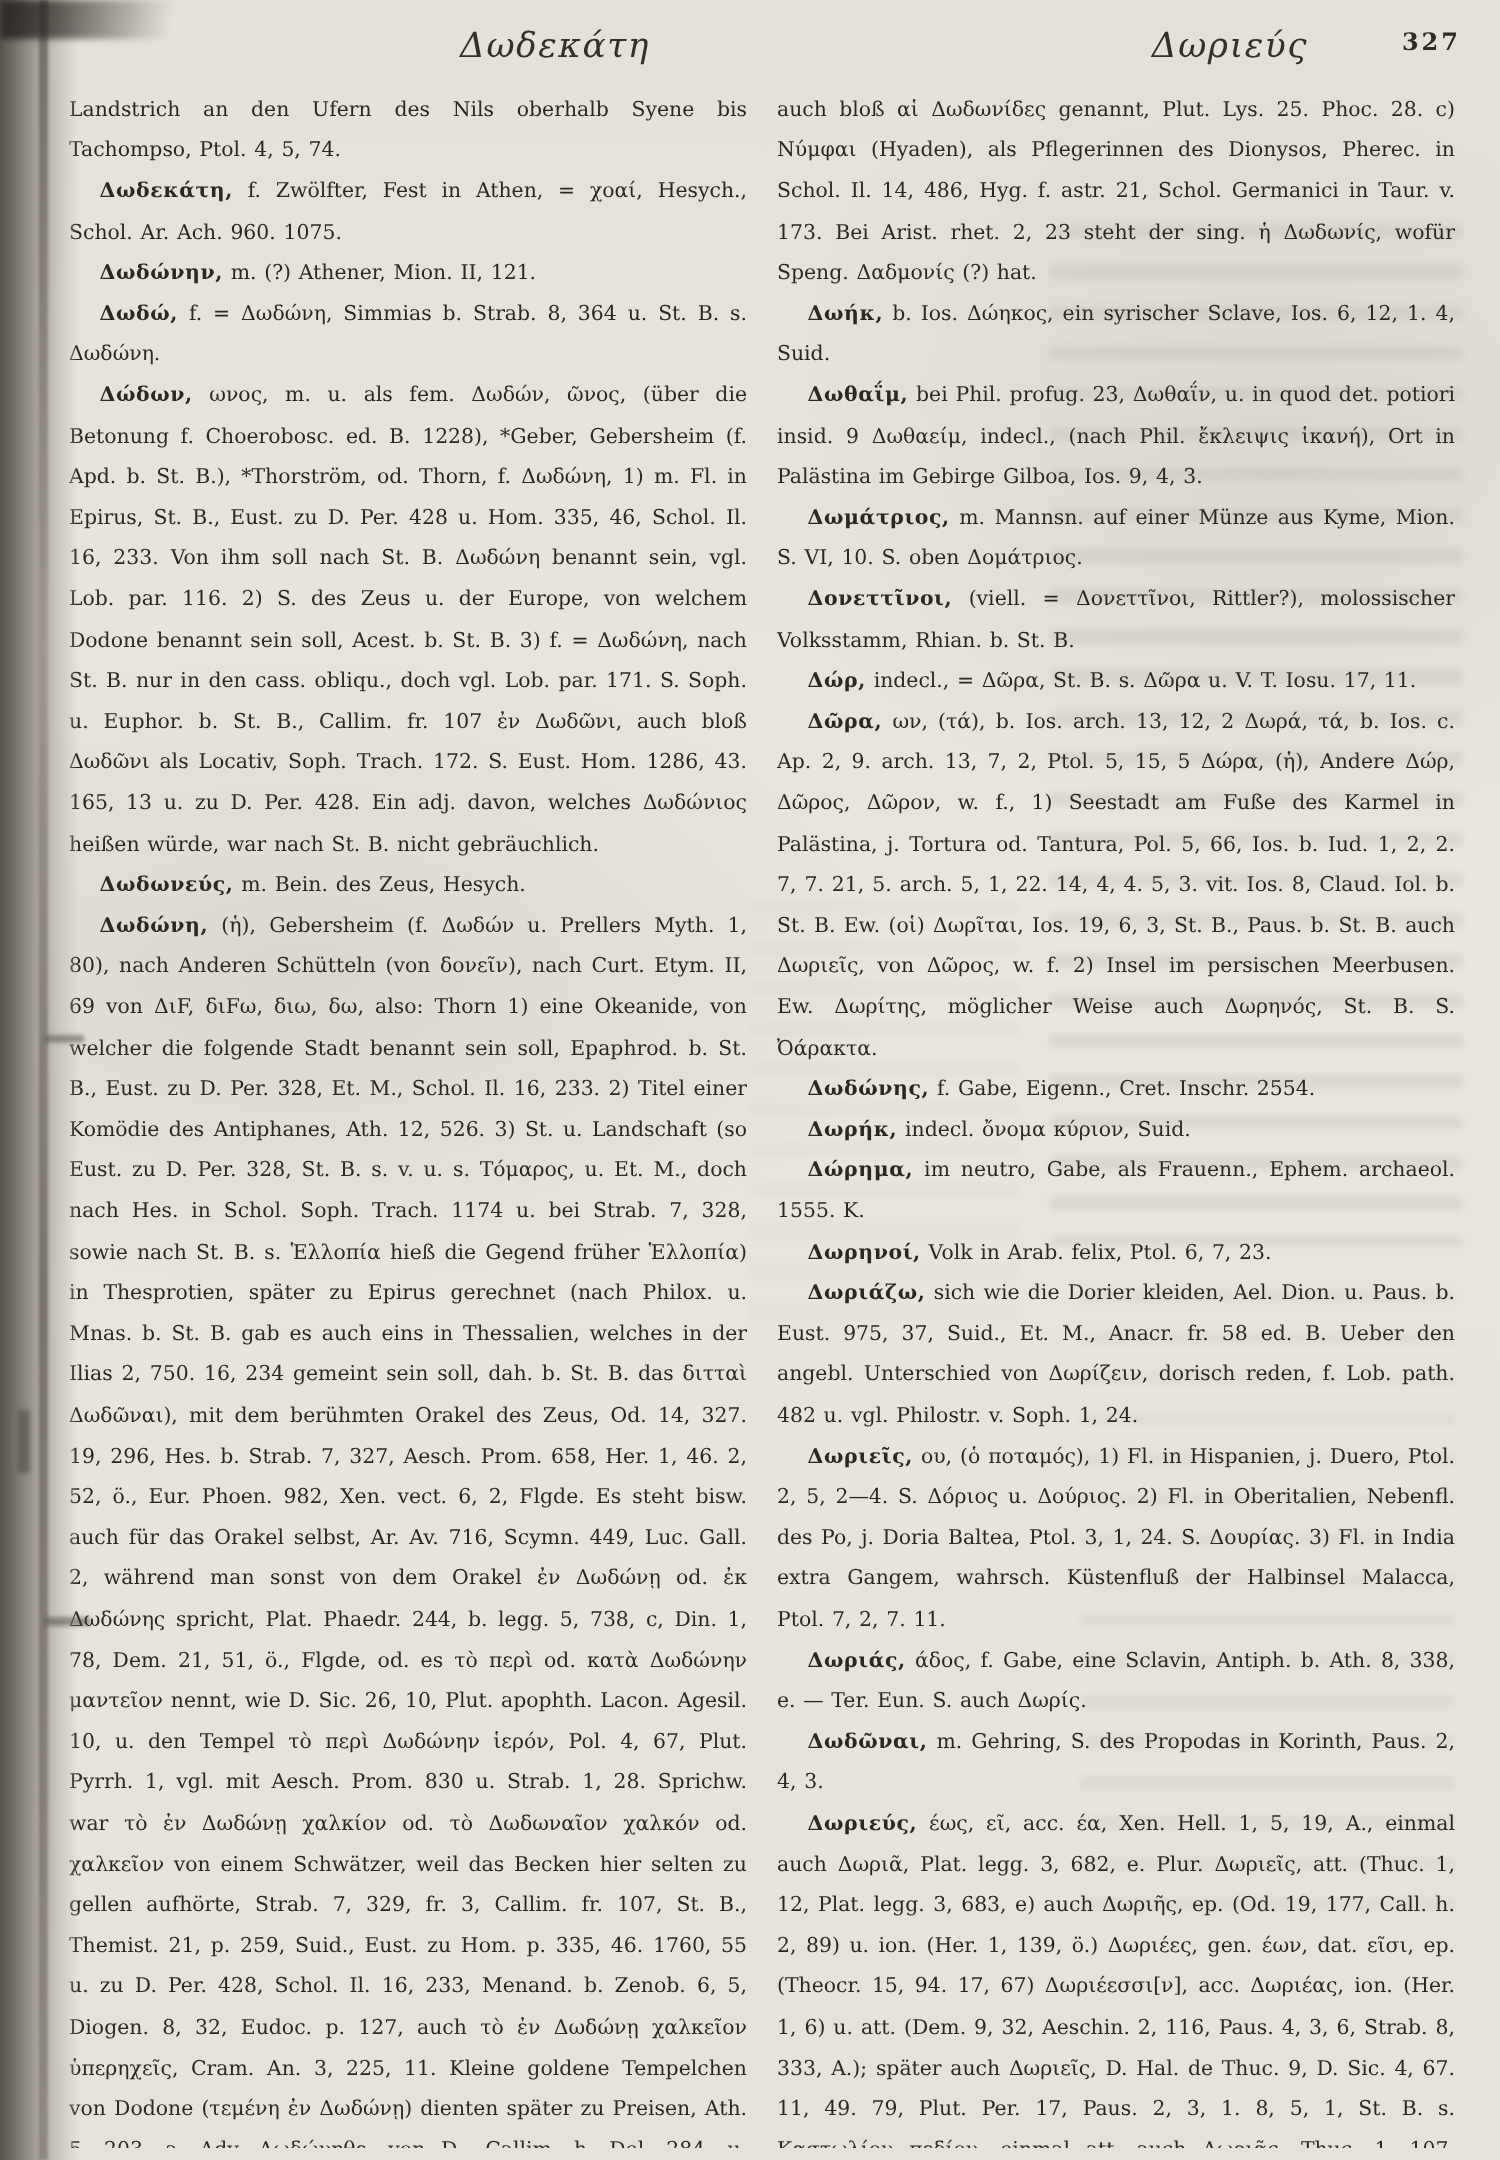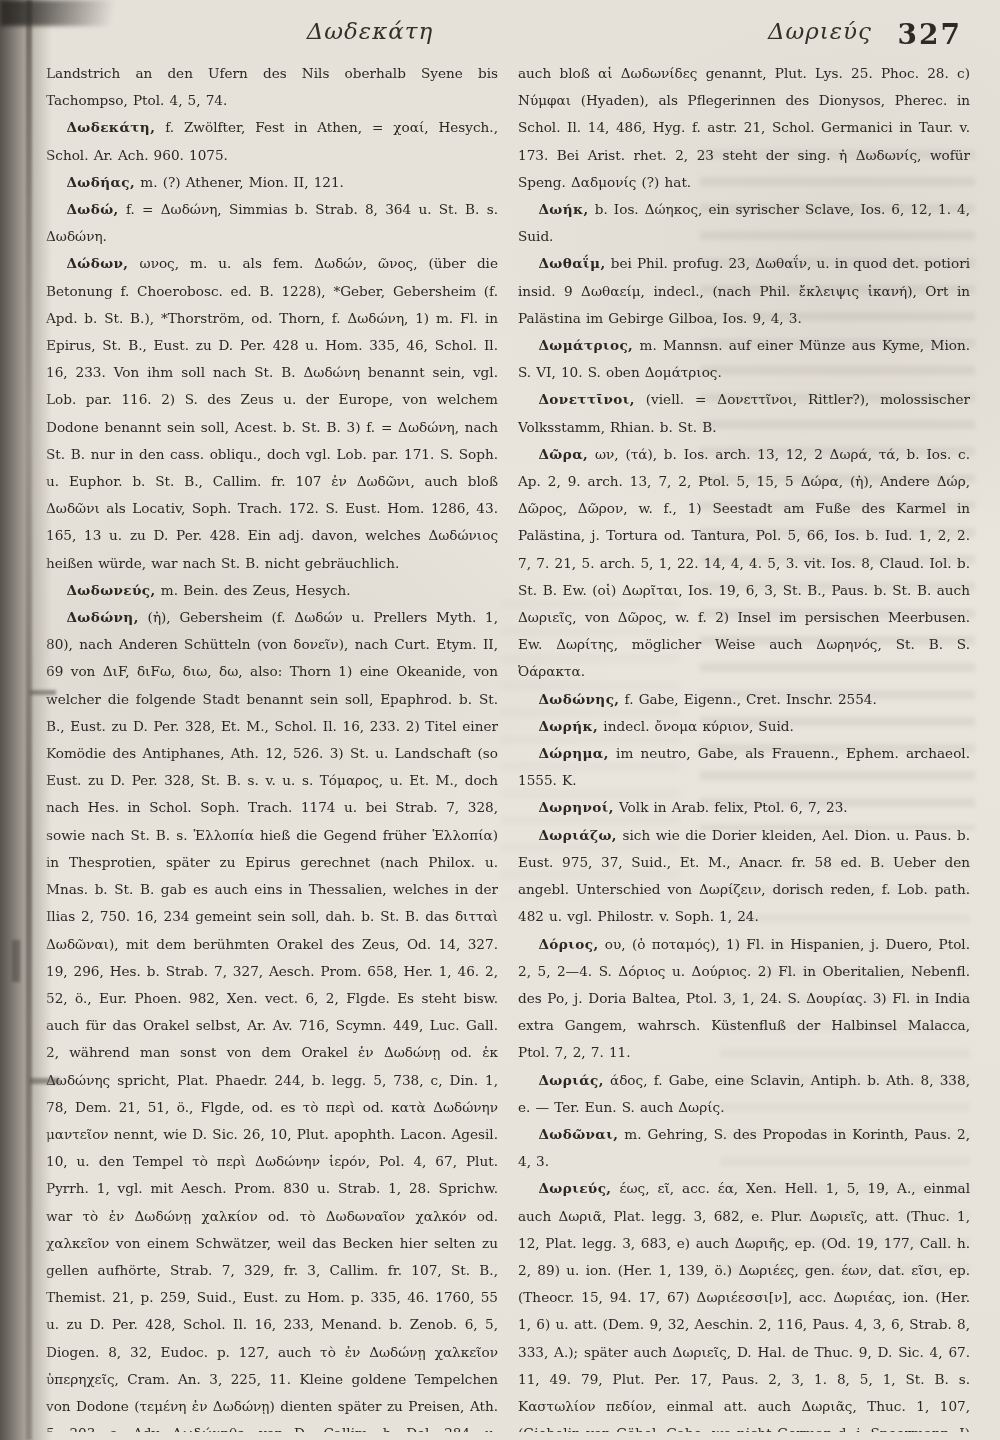--- a/index.html
+++ b/index.html
@@ -56,22 +56,22 @@
     position: absolute; top: 18px; left: 52px; right: 10px; height: 34px;
     color: #332f29;
   }
   .running-title {
     position: absolute; top: 0;
     font-size: 23px; font-style: italic; letter-spacing: 1px;
   }
   .rt-left  { left: 168px; width: 300px; text-align: center; }
   .rt-right { left: 600px; width: 220px; text-align: right; }
   .page-number {
-    position: absolute; top: 0; right: 28px;
-    font-size: 28px; font-weight: bold; font-style: normal;
+    position: absolute; top: 0; right: 16px;
+    font-size: 16px; font-weight: bold; font-style: normal;
     color: #2e2b26; letter-spacing: 2px;
   }
 
   .columns {
     position: absolute; top: 60px; left: 46px; width: 924px; height: 1372px;
     display: flex; gap: 20px;
     overflow: hidden;
   }
   .col { width: 452px; overflow: hidden; }
   .col p {
@@ -97,39 +97,40 @@
   <div class="header">
     <div class="running-title rt-left">Δωδεκάτη</div>
     <div class="running-title rt-right">Δωριεύς</div>
     <div class="page-number">327</div>
   </div>
 
   <div class="columns">
     <div class="col" id="col-left">
         <p class="cont"><span>Landstrich an den Ufern des Nils oberhalb Syene bis Tachompso, Ptol. 4, 5, 74.</span></p>
         <p><b>Δωδεκάτη,</b><span> f. Zwölfter, Fest in Athen, = χοαί, Hesych., Schol. Ar. Ach. 960. 1075.</span></p>
-        <p><b>Δωδήας,</b><span> m. (?) Athener, Mion. II, 121.</span></p>
+        <p><b>Δωδώνην,</b><span> m. (?) Athener, Mion. II, 121.</span></p>
         <p><b>Δωδώ,</b><span> f. = Δωδώνη, Simmias b. Strab. 8, 364 u. St. B. s. Δωδώνη.</span></p>
         <p><b>Δώδων,</b><span> ωνος, m. u. als fem. Δωδών, ῶνος, (über die Betonung f. Choerobosc. ed. B. 1228), *Geber, Gebersheim (f. Apd. b. St. B.), *Thorström, od. Thorn, f. Δωδώνη, 1) m. Fl. in Epirus, St. B., Eust. zu D. Per. 428 u. Hom. 335, 46, Schol. Il. 16, 233. Von ihm soll nach St. B. Δωδώνη benannt sein, vgl. Lob. par. 116. 2) S. des Zeus u. der Europe, von welchem Dodone benannt sein soll, Acest. b. St. B. 3) f. = Δωδώνη, nach St. B. nur in den cass. obliqu., doch vgl. Lob. par. 171. S. Soph. u. Euphor. b. St. B., Callim. fr. 107 ἐν Δωδῶνι, auch bloß Δωδῶνι als Locativ, Soph. Trach. 172. S. Eust. Hom. 1286, 43. 165, 13 u. zu D. Per. 428. Ein adj. davon, welches Δωδώνιος heißen würde, war nach St. B. nicht gebräuchlich.</span></p>
         <p><b>Δωδωνεύς,</b><span> m. Bein. des Zeus, Hesych.</span></p>
         <p><b>Δωδώνη,</b><span> (ἡ), Gebersheim (f. Δωδών u. Prellers Myth. 1, 80), nach Anderen Schütteln (von δονεῖν), nach Curt. Etym. II, 69 von ΔιF, διFω, διω, δω, also: Thorn 1) eine Okeanide, von welcher die folgende Stadt benannt sein soll, Epaphrod. b. St. B., Eust. zu D. Per. 328, Et. M., Schol. Il. 16, 233. 2) Titel einer Komödie des Antiphanes, Ath. 12, 526. 3) St. u. Landschaft (so Eust. zu D. Per. 328, St. B. s. v. u. s. Τόμαρος, u. Et. M., doch nach Hes. in Schol. Soph. Trach. 1174 u. bei Strab. 7, 328, sowie nach St. B. s. Ἑλλοπία hieß die Gegend früher Ἑλλοπία) in Thesprotien, später zu Epirus gerechnet (nach Philox. u. Mnas. b. St. B. gab es auch eins in Thessalien, welches in der Ilias 2, 750. 16, 234 gemeint sein soll, dah. b. St. B. das διτταὶ Δωδῶναι), mit dem berühmten Orakel des Zeus, Od. 14, 327. 19, 296, Hes. b. Strab. 7, 327, Aesch. Prom. 658, Her. 1, 46. 2, 52, ö., Eur. Phoen. 982, Xen. vect. 6, 2, Flgde. Es steht bisw. auch für das Orakel selbst, Ar. Av. 716, Scymn. 449, Luc. Gall. 2, während man sonst von dem Orakel ἐν Δωδώνῃ od. ἐκ Δωδώνης spricht, Plat. Phaedr. 244, b. legg. 5, 738, c, Din. 1, 78, Dem. 21, 51, ö., Flgde, od. es τὸ περὶ od. κατὰ Δωδώνην μαντεῖον nennt, wie D. Sic. 26, 10, Plut. apophth. Lacon. Agesil. 10, u. den Tempel τὸ περὶ Δωδώνην ἱερόν, Pol. 4, 67, Plut. Pyrrh. 1, vgl. mit Aesch. Prom. 830 u. Strab. 1, 28. Sprichw. war τὸ ἐν Δωδώνῃ χαλκίον od. τὸ Δωδωναῖον χαλκόν od. χαλκεῖον von einem Schwätzer, weil das Becken hier selten zu gellen aufhörte, Strab. 7, 329, fr. 3, Callim. fr. 107, St. B., Themist. 21, p. 259, Suid., Eust. zu Hom. p. 335, 46. 1760, 55 u. zu D. Per. 428, Schol. Il. 16, 233, Menand. b. Zenob. 6, 5, Diogen. 8, 32, Eudoc. p. 127, auch τὸ ἐν Δωδώνῃ χαλκεῖον ὑπερηχεῖς, Cram. An. 3, 225, 11. Kleine goldene Tempelchen von Dodone (τεμένη ἐν Δωδώνῃ) dienten später zu Preisen, Ath. 5, 203, a. Adv. Δωδώνηθε, von D., Callim. h. Del. 284, u. Δωδώναθεν, Pind. Nem. 4, 86. Ew. u. adj. Δωδωναῖος, (ὁ), Her. 2, 55 — 4, 33, ö., D. Hal. 1, 14, Paus. 10, 12, 10, nach St. B. s. Σελλοί = Σελλοί; dah. Ζεὺς Δωδωναῖος, Il. 16, 233, Pind. fr. 29, Plat. Phaedr. 275, b, Plut. Them. 28, A., u. als adj. ὄρη, Aesch. Suppl. 258, vgl. mit Cratin. b. St. B.; δρύς, Strab. 7, 329, fr. 2, μαντεῖα, Eur. Andr. 886. Fem. Δωδωνίς, ίδος, a) φηγός, Apd. 1, 9, 16. b) ἱερεῖαι od. ἱέραι, Her. 2, 53, D. Sic. 15, 72,</span></p>
       </div>
     <div class="col" id="col-right">
         <p class="cont"><span>auch bloß αἱ Δωδωνίδες genannt, Plut. Lys. 25. Phoc. 28. c) Νύμφαι (Hyaden), als Pflegerinnen des Dionysos, Pherec. in Schol. Il. 14, 486, Hyg. f. astr. 21, Schol. Germanici in Taur. v. 173. Bei Arist. rhet. 2, 23 steht der sing. ἡ Δωδωνίς, wofür Speng. Δαδμονίς (?) hat.</span></p>
         <p><b>Δωήκ,</b><span> b. Ios. Δώηκος, ein syrischer Sclave, Ios. 6, 12, 1. 4, Suid.</span></p>
         <p><b>Δωθαΐμ,</b><span> bei Phil. profug. 23, Δωθαΐν, u. in quod det. potiori insid. 9 Δωθαείμ, indecl., (nach Phil. ἔκλειψις ἱκανή), Ort in Palästina im Gebirge Gilboa, Ios. 9, 4, 3.</span></p>
         <p><b>Δωμάτριος,</b><span> m. Mannsn. auf einer Münze aus Kyme, Mion. S. VI, 10. S. oben Δομάτριος.</span></p>
         <p><b>Δονεττῖνοι,</b><span> (viell. = Δονεττῖνοι, Rittler?), molossischer Volksstamm, Rhian. b. St. B.</span></p>
+        <p><b>Δώρ,</b><span> indecl., = Δῶρα, St. B. s. Δῶρα u. V. T. Iosu. 17, 11.</span></p>
         <p><b>Δῶρα,</b><span> ων, (τά), b. Ios. arch. 13, 12, 2 Δωρά, τά, b. Ios. c. Ap. 2, 9. arch. 13, 7, 2, Ptol. 5, 15, 5 Δώρα, (ἡ), Andere Δώρ, Δῶρος, Δῶρον, w. f., 1) Seestadt am Fuße des Karmel in Palästina, j. Tortura od. Tantura, Pol. 5, 66, Ios. b. Iud. 1, 2, 2. 7, 7. 21, 5. arch. 5, 1, 22. 14, 4, 4. 5, 3. vit. Ios. 8, Claud. Iol. b. St. B. Ew. (οἱ) Δωρῖται, Ios. 19, 6, 3, St. B., Paus. b. St. B. auch Δωριεῖς, von Δῶρος, w. f. 2) Insel im persischen Meerbusen. Ew. Δωρίτης, möglicher Weise auch Δωρηνός, St. B. S. Ὀάρακτα.</span></p>
         <p><b>Δωδώνης,</b><span> f. Gabe, Eigenn., Cret. Inschr. 2554.</span></p>
         <p><b>Δωρήκ,</b><span> indecl. ὄνομα κύριον, Suid.</span></p>
         <p><b>Δώρημα,</b><span> im neutro, Gabe, als Frauenn., Ephem. archaeol. 1555. K.</span></p>
         <p><b>Δωρηνοί,</b><span> Volk in Arab. felix, Ptol. 6, 7, 23.</span></p>
         <p><b>Δωριάζω,</b><span> sich wie die Dorier kleiden, Ael. Dion. u. Paus. b. Eust. 975, 37, Suid., Et. M., Anacr. fr. 58 ed. B. Ueber den angebl. Unterschied von Δωρίζειν, dorisch reden, f. Lob. path. 482 u. vgl. Philostr. v. Soph. 1, 24.</span></p>
-        <p><b>Δόριος,</b><span> ου, (ὁ ποταμός), 1) Fl. in Hispanien, j. Duero, Ptol. 2, 5, 2—4. S. Δόριος u. Δούριος. 2) Fl. in Oberitalien, Nebenfl. des Po, j. Doria Baltea, Ptol. 3, 1, 24. S. Δουρίας. 3) Fl. in India extra Gangem, wahrsch. Küstenfluß der Halbinsel Malacca, Ptol. 7, 2, 7. 11.</span></p>
+        <p><b>Δωριεῖς,</b><span> ου, (ὁ ποταμός), 1) Fl. in Hispanien, j. Duero, Ptol. 2, 5, 2—4. S. Δόριος u. Δούριος. 2) Fl. in Oberitalien, Nebenfl. des Po, j. Doria Baltea, Ptol. 3, 1, 24. S. Δουρίας. 3) Fl. in India extra Gangem, wahrsch. Küstenfluß der Halbinsel Malacca, Ptol. 7, 2, 7. 11.</span></p>
         <p><b>Δωριάς,</b><span> άδος, f. Gabe, eine Sclavin, Antiph. b. Ath. 8, 338, e. — Ter. Eun. S. auch Δωρίς.</span></p>
         <p><b>Δωδῶναι,</b><span> m. Gehring, S. des Propodas in Korinth, Paus. 2, 4, 3.</span></p>
         <p><b>Δωριεύς,</b><span> έως, εῖ, acc. έα, Xen. Hell. 1, 5, 19, A., einmal auch Δωριᾶ, Plat. legg. 3, 682, e. Plur. Δωριεῖς, att. (Thuc. 1, 12, Plat. legg. 3, 683, e) auch Δωριῆς, ep. (Od. 19, 177, Call. h. 2, 89) u. ion. (Her. 1, 139, ö.) Δωριέες, gen. έων, dat. εῖσι, ep. (Theocr. 15, 94. 17, 67) Δωριέεσσι[ν], acc. Δωριέας, ion. (Her. 1, 6) u. att. (Dem. 9, 32, Aeschin. 2, 116, Paus. 4, 3, 6, Strab. 8, 333, A.); später auch Δωριεῖς, D. Hal. de Thuc. 9, D. Sic. 4, 67. 11, 49. 79, Plut. Per. 17, Paus. 2, 3, 1. 8, 5, 1, St. B. s. Καστωλίον πεδίον, einmal att. auch Δωριᾶς, Thuc. 1, 107, (Giebelin von Göbel, Gabe, wo nicht German d. i. Speermann, I) Adj. κῶμος, d. i. der Aegineten, Pind. P. 8, 29, στρατός, Pind. fr. 4, λαός, Pind. Ol. 8, 39, οἰκήτορες, Scymn. 275, Ἐπιδαύριοι, Her. 1, 146. II) (ὁ, οἱ), der, die Dorier, ein griechischer Volksstamm (Strab. 1, 61), der nach Dorus benannt sein soll</span></p>
       </div>
   </div>
 
   <div class="binding"></div>
   <div class="binding-streak"></div>
   <div class="corner-shadow"></div>
   <div class="crease c1"></div>

